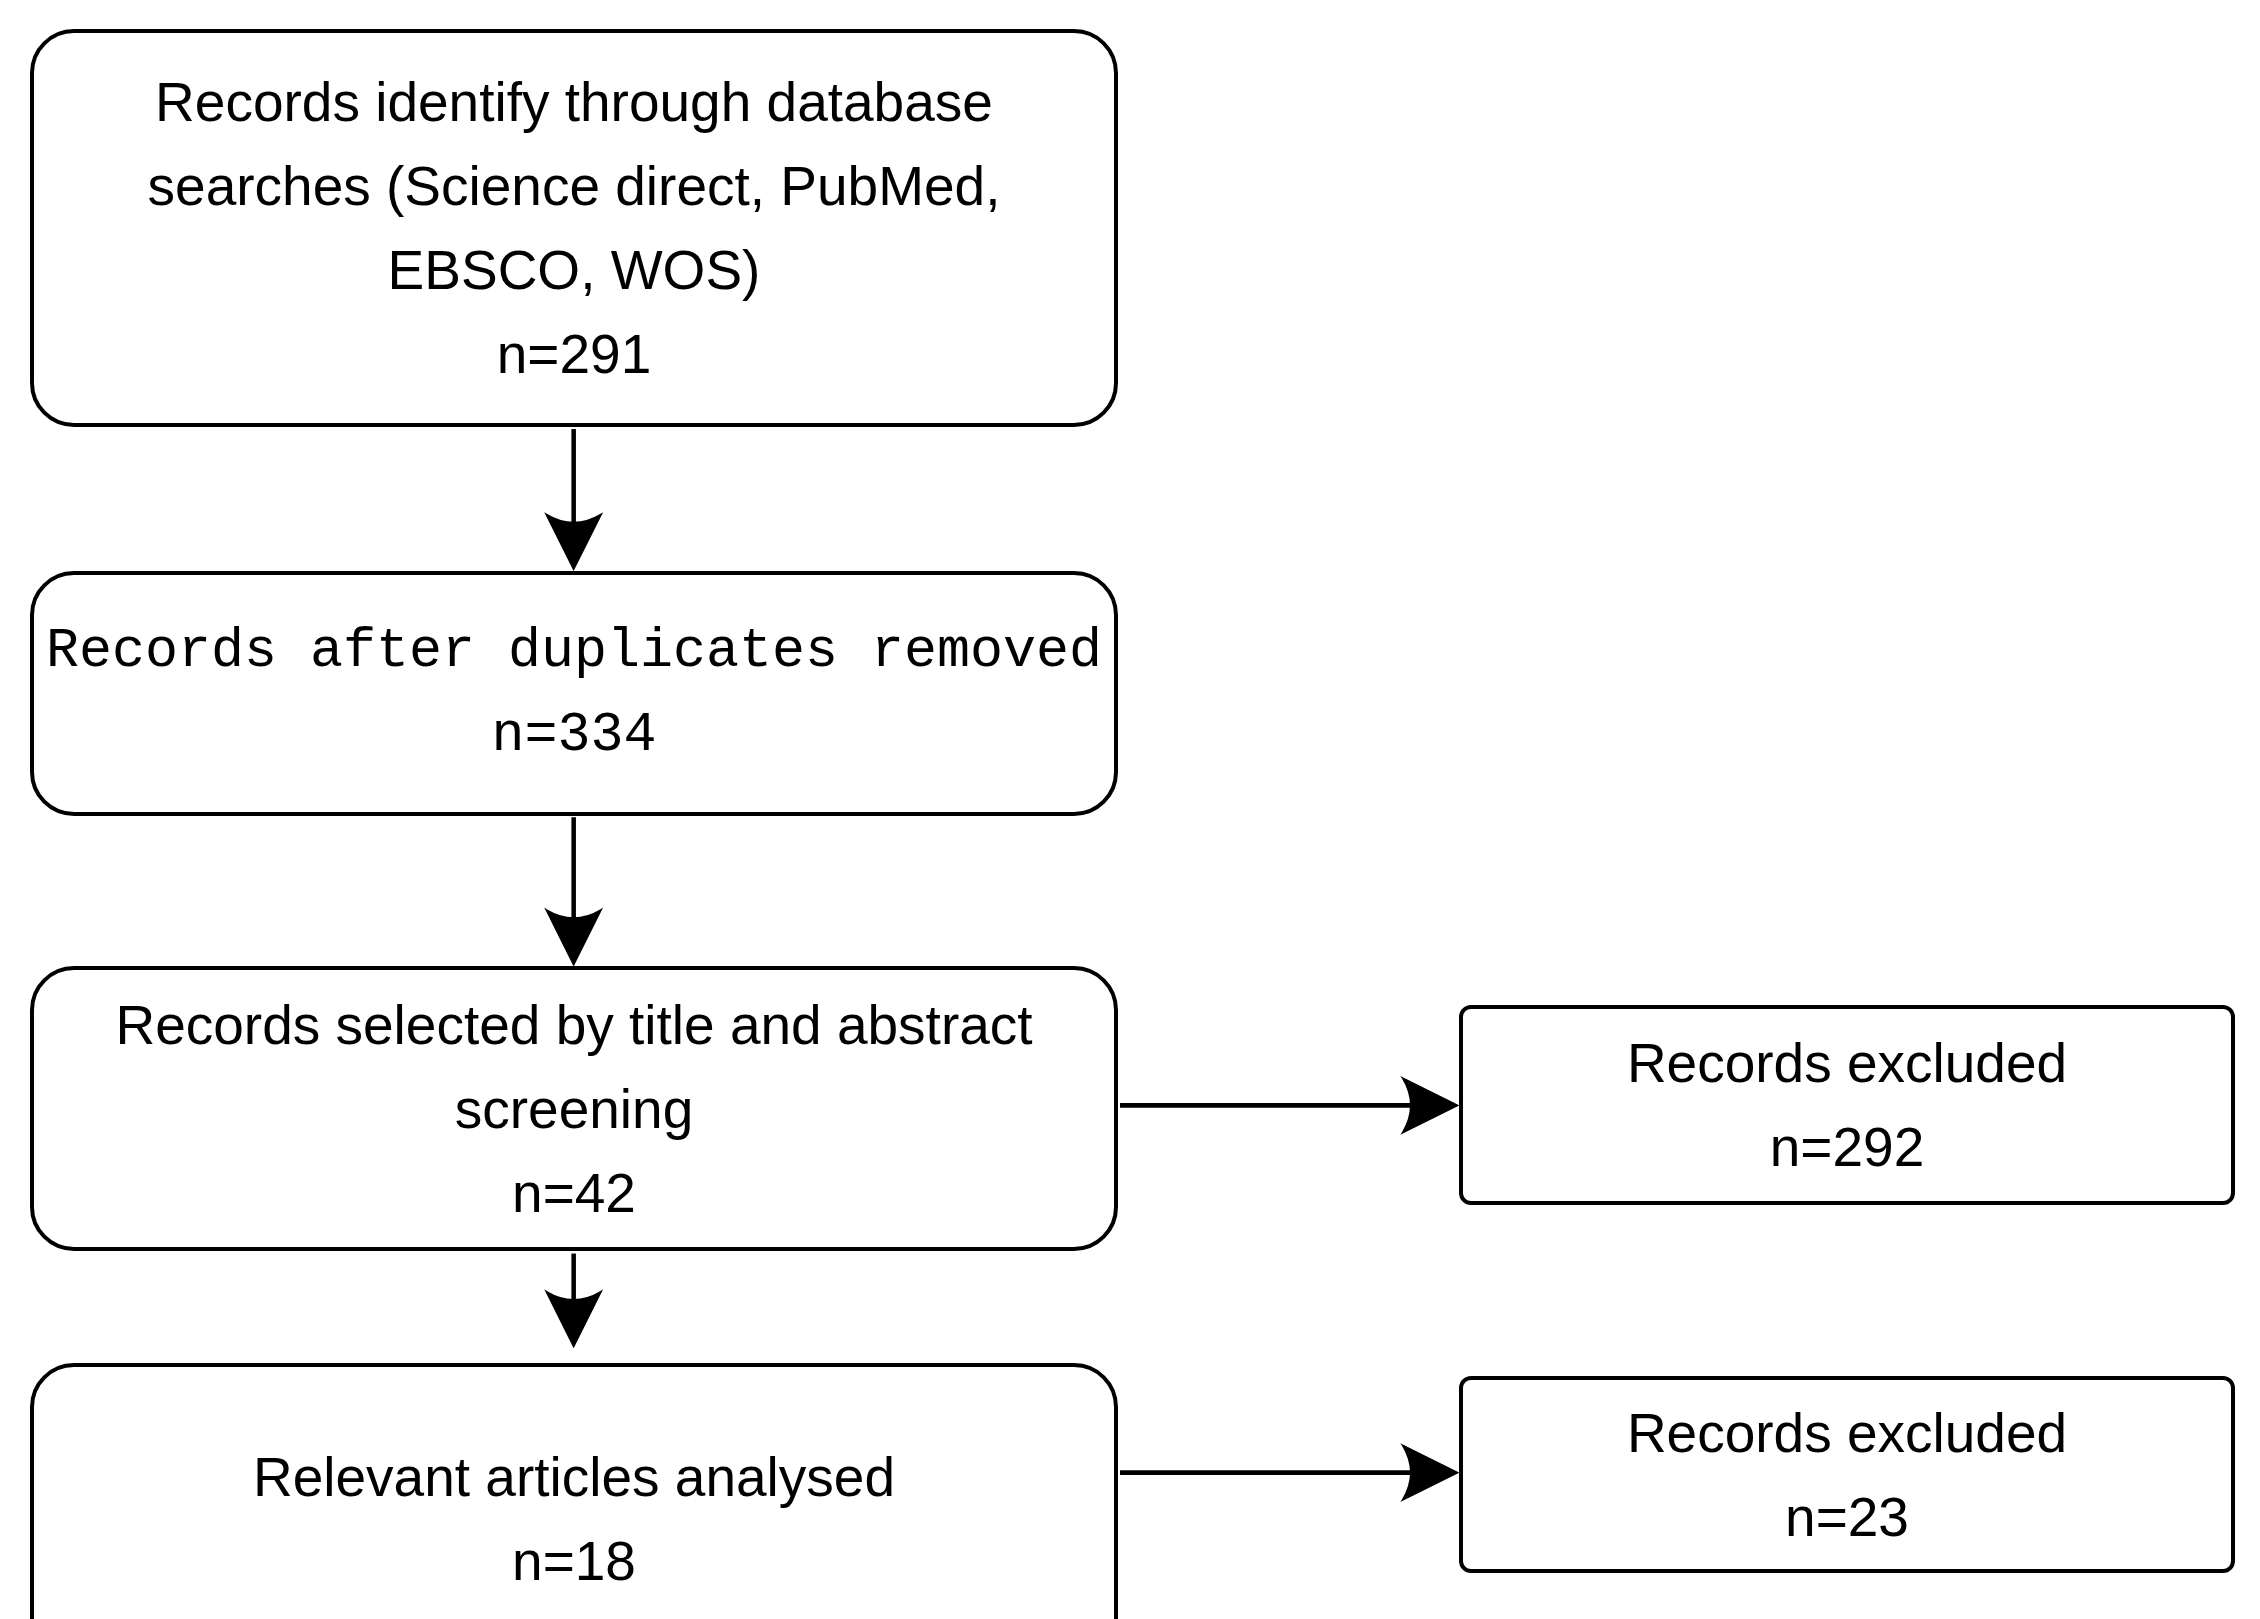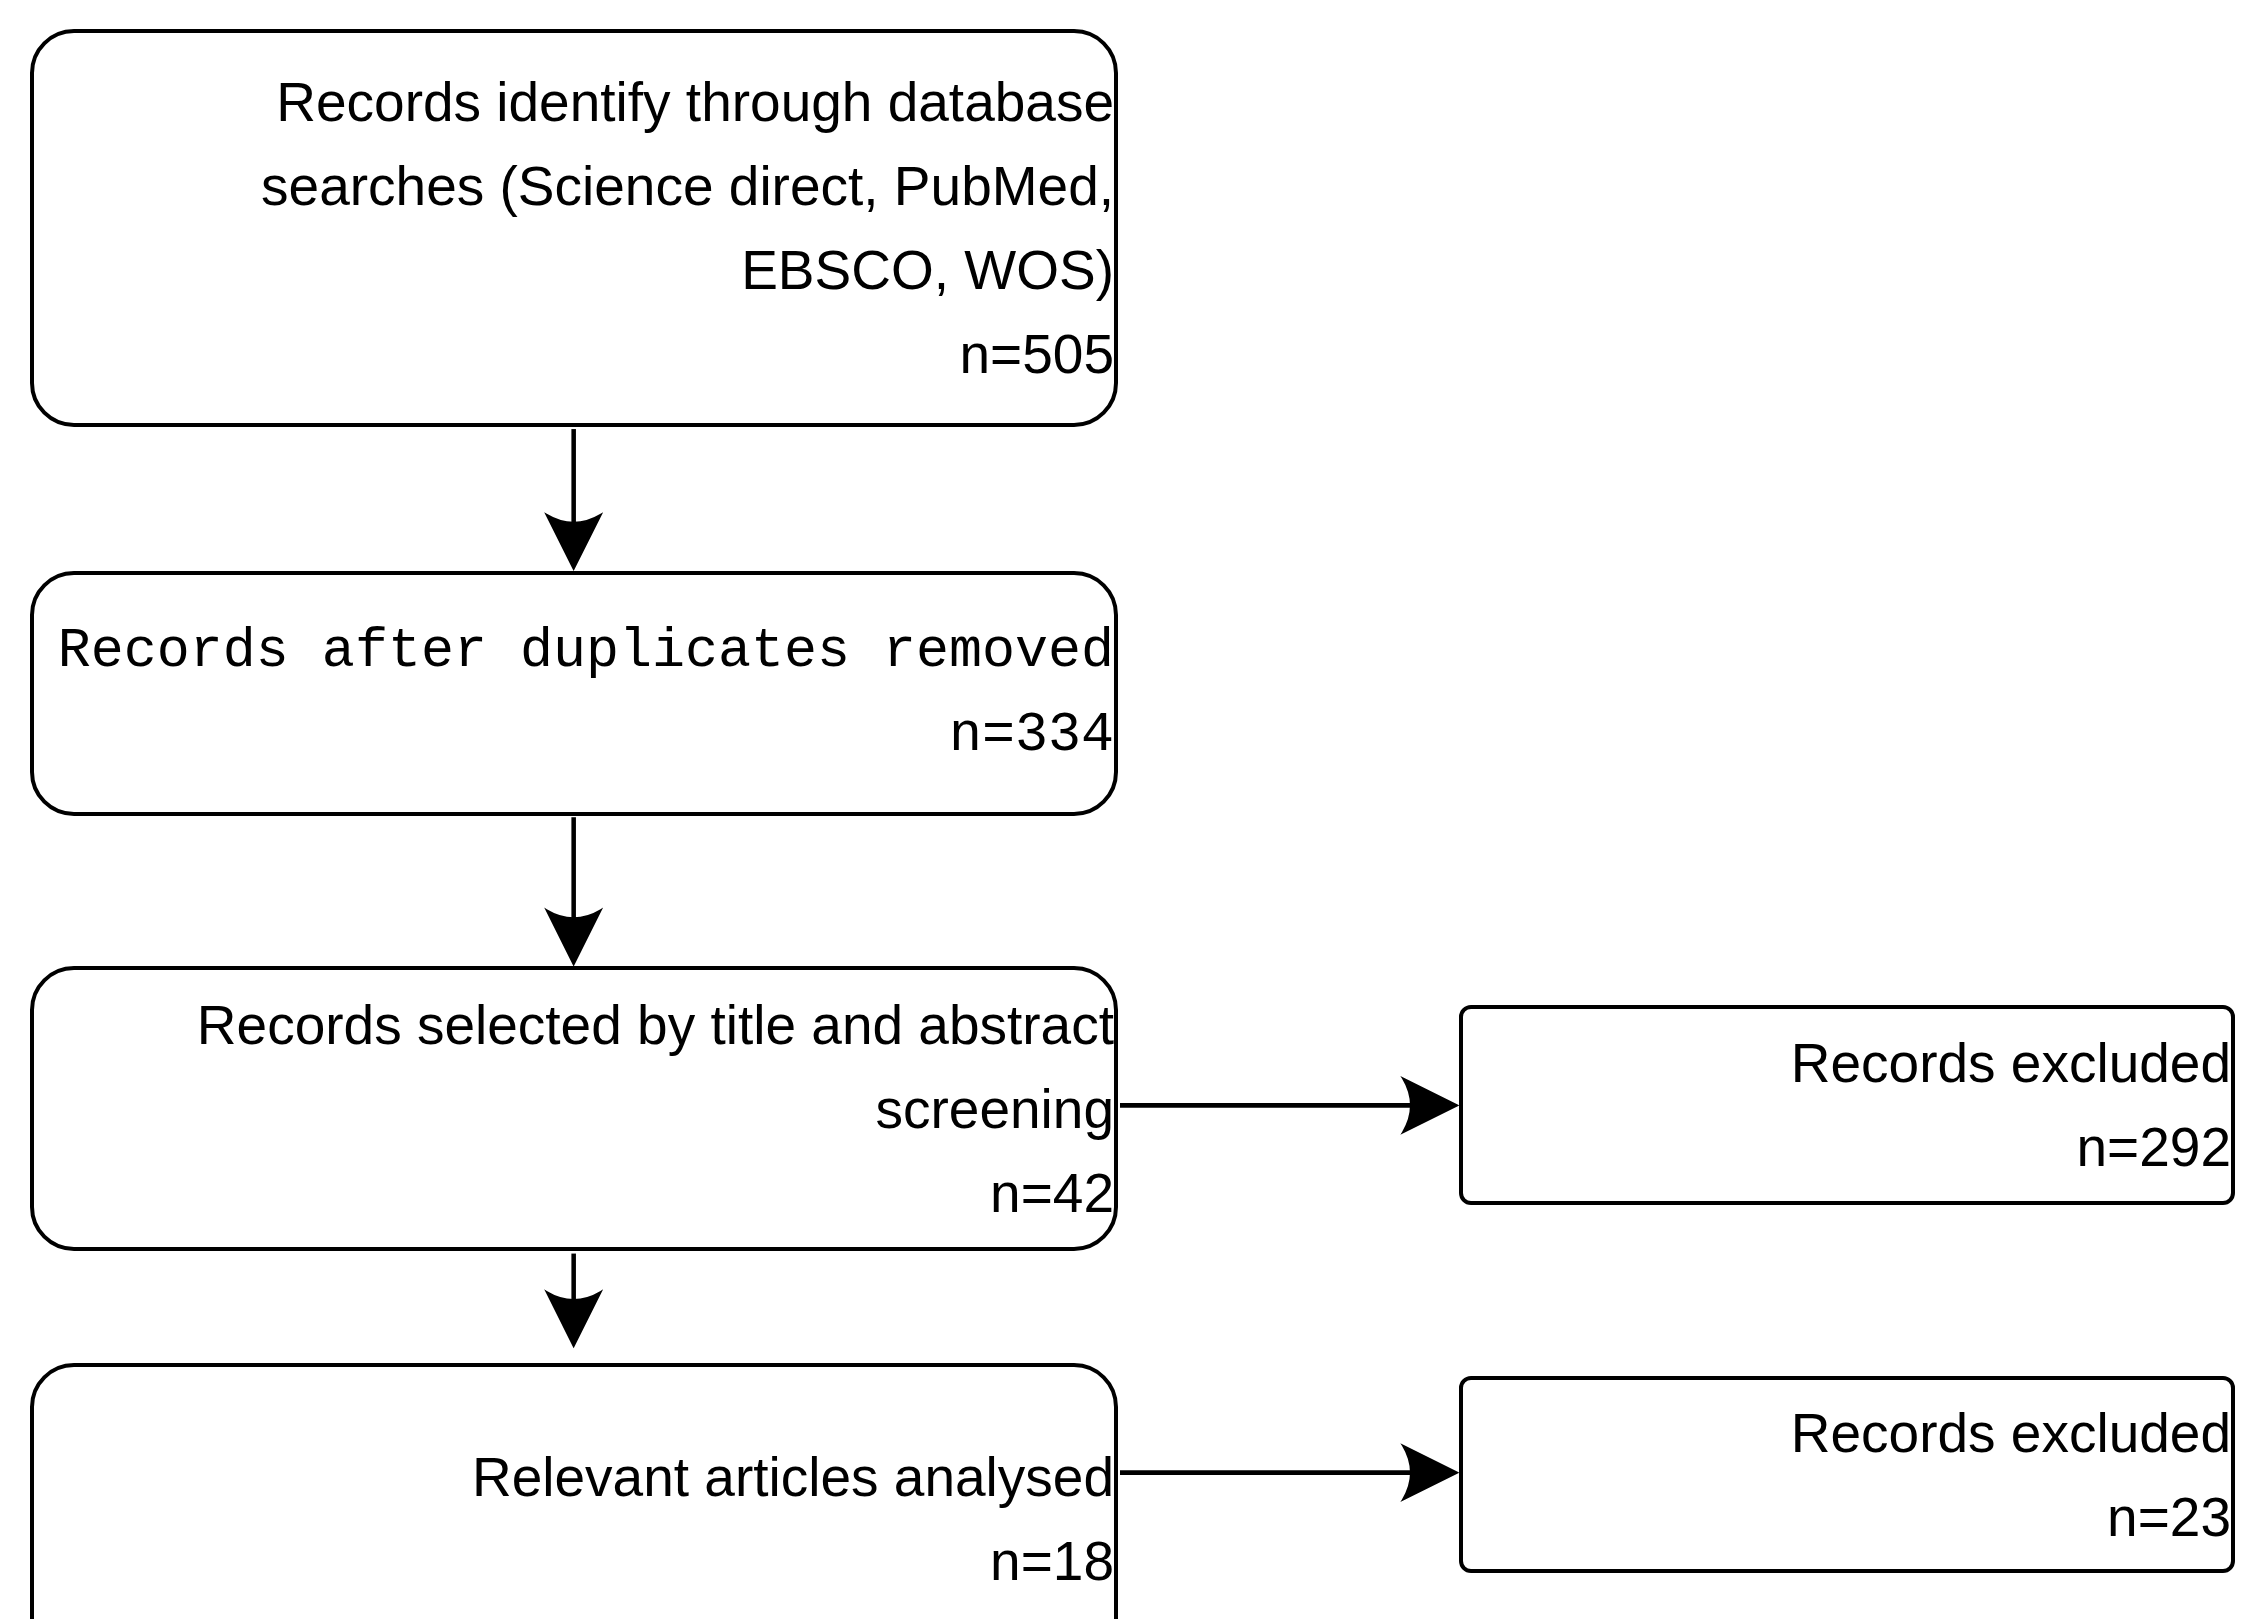--- a/index.html
+++ b/index.html
@@ -24,21 +24,21 @@
     height: 1619px;
     pointer-events: none;
   }
   .box {
     position: absolute;
     box-sizing: border-box;
     border: 4.5px solid #000000;
     background: #ffffff;
     display: flex;
     flex-direction: column;
-    align-items: flex-end;
+    align-items: center;
     justify-content: center;
     text-align: center;
   }
   .box .line {
     font-size: 55px;
     line-height: 84px;
     white-space: nowrap;
   }
   .box-main {
     left: 30px;
@@ -82,21 +82,21 @@
     <g stroke="#000000" fill="#000000">
       <line x1="1232" y1="1620" x2="1565" y2="1620" stroke-width="5"></line>
       <path d="M1603,1620 L1543,1590 Q1561,1620 1543,1650 Z" stroke-width="2"></path>
     </g>
   </svg>
 
   <div class="box box-main box-identification">
     <div class="line">Records identify through database</div>
     <div class="line">searches (Science direct, PubMed,</div>
     <div class="line">EBSCO, WOS)</div>
-    <div class="line">n=505</div>
+    <div class="line">n=291</div>
   </div>
 
   <div class="box box-main box-duplicates">
     <div class="line">Records after duplicates removed</div>
     <div class="line">n=334</div>
   </div>
 
   <div class="box box-main box-screening">
     <div class="line">Records selected by title and abstract</div>
     <div class="line">screening</div>

